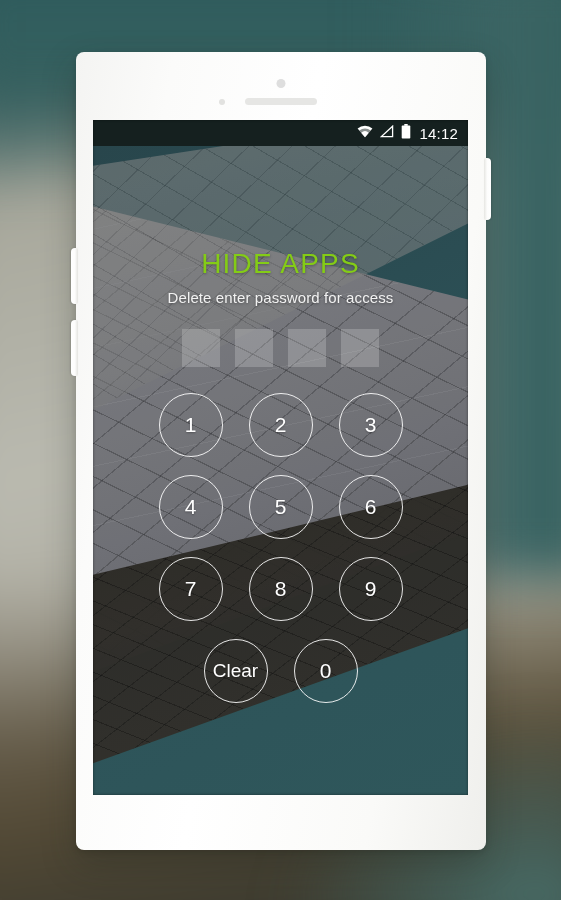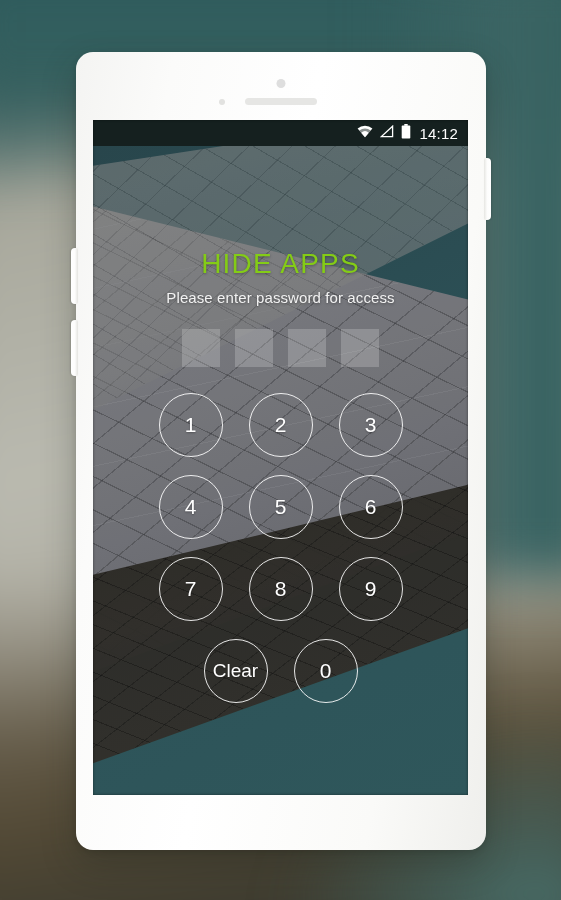--- a/index.html
+++ b/index.html
@@ -63,21 +63,21 @@
     filter: blur(26px);
   }
 
   
   .phone {
     position: absolute;
     left: 76px;
     top: 52px;
     width: 410px;
     height: 798px;
-    border-radius: 17px;
+    border-radius: 8px;
     background: linear-gradient(100deg, #f4f4f2 0%, #fbfbfa 18%, #ffffff 45%, #fafaf8 78%, #efefec 100%);
     box-shadow:
       0 14px 34px rgba(30,35,30,0.30),
       0 2px 6px rgba(0,0,0,0.14);
   }
 
   
   .key {
     position: absolute;
     background: linear-gradient(to right, #ffffff 0%, #fdfdfc 55%, #e4e4e0 100%);
@@ -353,21 +353,21 @@
             <rect x="3.3" y="0" width="3.4" height="1.8" fill="#ffffff"></rect>
             <rect x="0.7" y="1.6" width="8.6" height="13" rx="0.8" fill="#ffffff"></rect>
           </svg>
         </span>
         <span class="sb-clock">14:12</span>
       </div>
 
       <div class="lockui">
 
         <div class="title">HIDE APPS</div>
-        <div class="subtitle">Please enter password for access</div>
+        <div class="subtitle">Delete enter password for access</div>
 
         <div class="pwrow" id="pwrow">
             <div class="pwbox"></div>
             <div class="pwbox"></div>
             <div class="pwbox"></div>
             <div class="pwbox"></div>
           </div>
 
         <div class="keypad" id="keypad">
             <div class="kprow">

